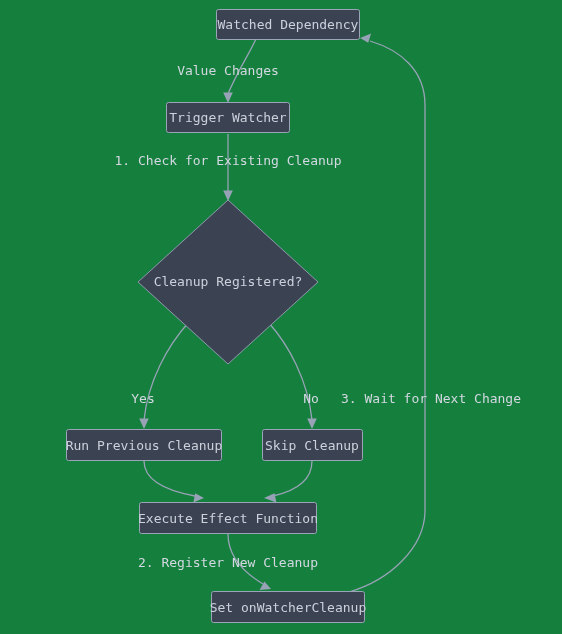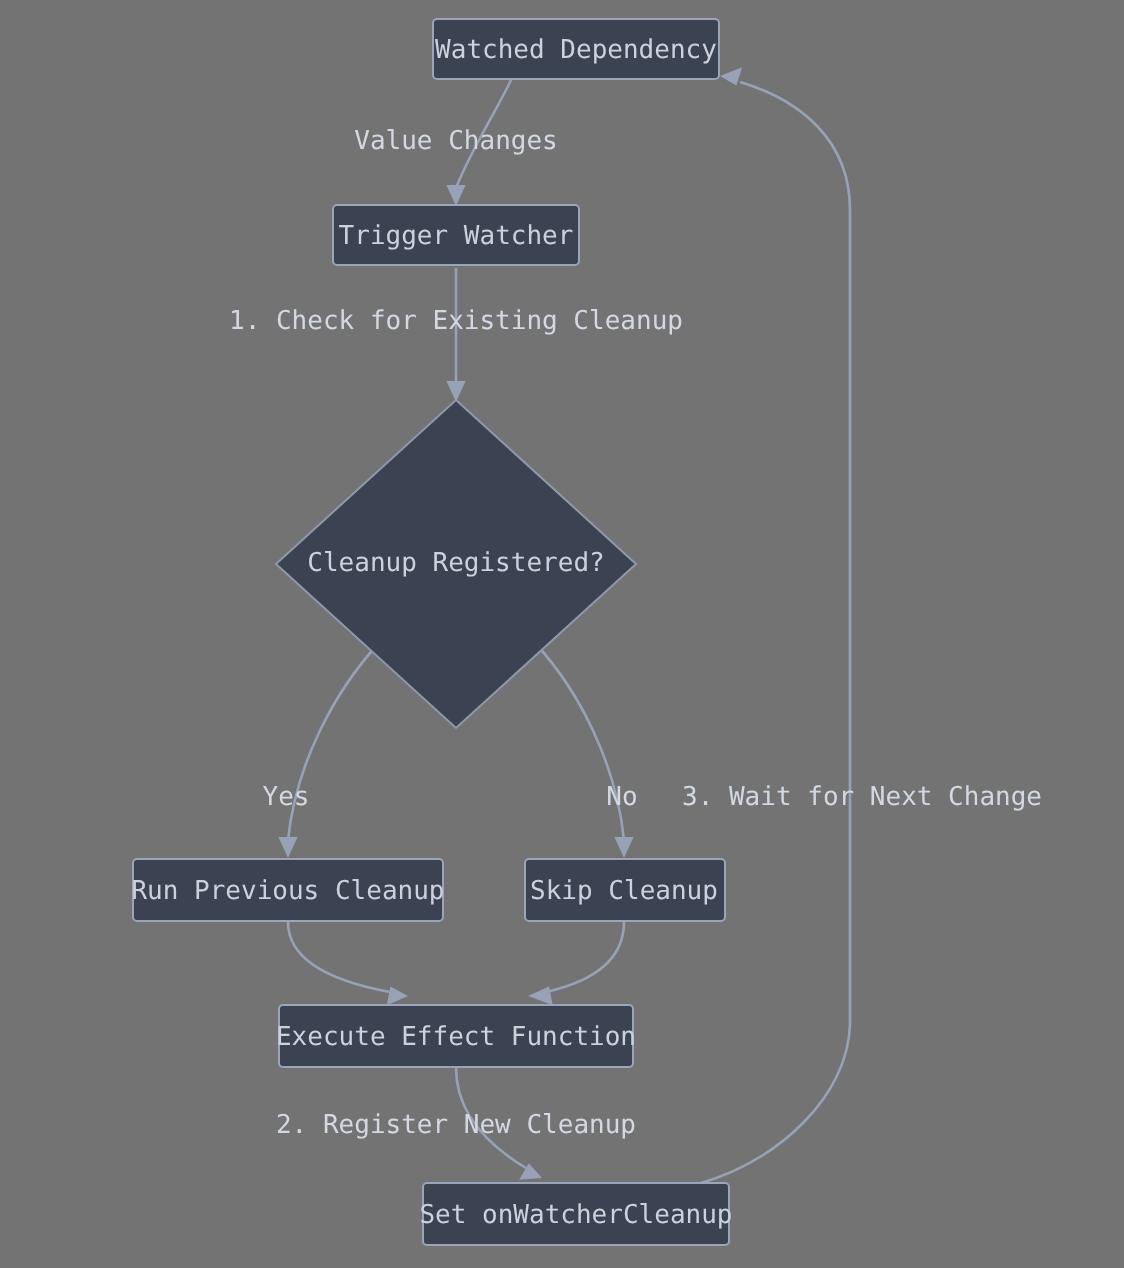--- a/index.html
+++ b/index.html
@@ -4,21 +4,21 @@
 <style>
   html, body {
     margin: 0;
     padding: 0;
     background: #262c38;
   }
   #diagram-root {
     position: relative;
     width: 562px;
     height: 634px;
-    background: #737373;
+    background: #15803d;
     overflow: hidden;
     font-family: "DejaVu Sans Mono", "Liberation Mono", monospace;
   }
   #flow-svg {
     position: absolute;
     top: 0; left: 0;
     width: 562px;
     height: 634px;
   }
   .node-box {

